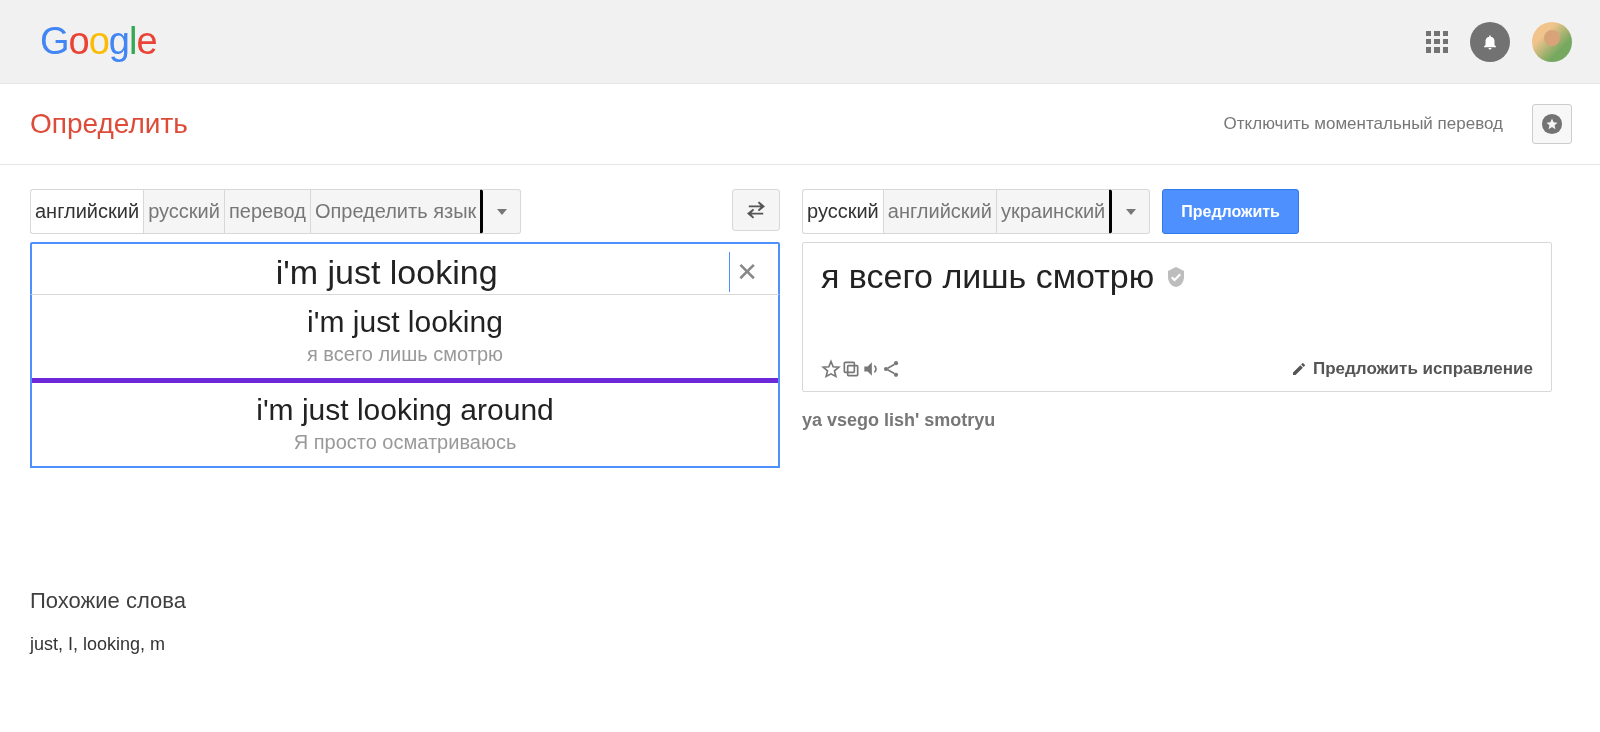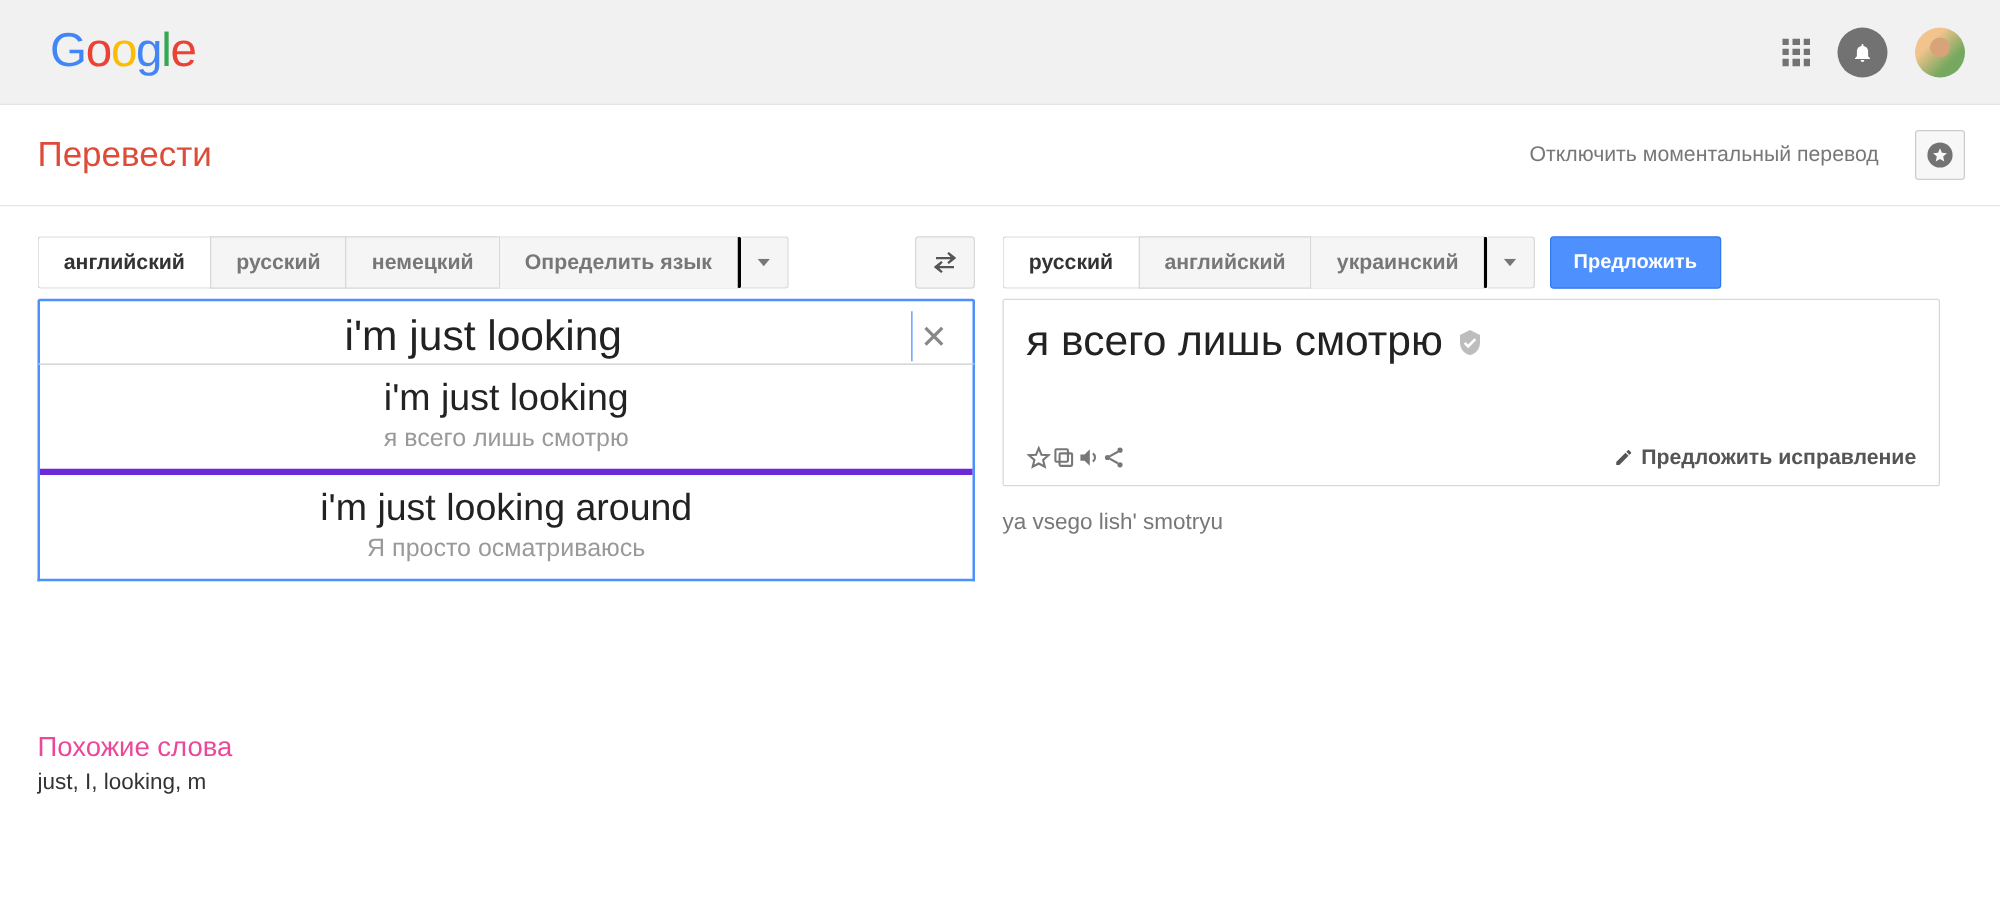--- a/index.html
+++ b/index.html
@@ -29,21 +29,21 @@
 
   
   .main { padding: 24px 30px 0 30px; }
   .rows { display: flex; align-items: flex-start; gap: 22px; }
   .col { flex: 1; min-width: 0; }
   .col-left { flex: 0 0 750px; }
   .col-right { flex: 0 0 750px; }
 
   
   .lang-bar { display: flex; align-items: stretch; margin-bottom: 8px; }
-  .lang-tab { padding: 10px 20px; font-size: 17px; font-weight: 700; color: #777; border: 1px solid #d8d8d8; border-right: none; background: #f5f5f5; cursor: pointer; }
+  .lang-tab { padding: 10px 4px; font-size: 20px; font-weight: 400; color: #777; border: 1px solid #d8d8d8; border-right: none; background: #f5f5f5; cursor: pointer; }
   .lang-tab:first-child { border-top-left-radius: 3px; border-bottom-left-radius: 3px; }
   .lang-tab.active { background: #fff; color: #333; }
   .lang-tab.last { border-right: 3px solid #000000; border-top-right-radius:3px; border-bottom-right-radius:3px; }
   .lang-drop { width: 38px; border: 1px solid #d8d8d8; border-left: none; background: #f5f5f5; display: flex; align-items: center; justify-content: center; color: #777; cursor: pointer; border-top-right-radius:3px; border-bottom-right-radius:3px; }
 
   .swap-btn { width: 48px; height: 42px; border: 1px solid #d8d8d8; border-radius: 3px; background: #f5f5f5; display: flex; align-items: center; justify-content: center; color: #555; cursor: pointer; font-size: 18px; margin-left: auto; }
 
   .translate-btn { background: #4d90fe; color: #fff; border: 1px solid #3079ed; padding: 10px 18px; font-size: 16px; font-weight: 700; border-radius: 3px; cursor: pointer; margin-left: 12px; }
 
   
@@ -63,25 +63,25 @@
 
   
   .tgt-box { border: 1px solid #d8d8d8; background: #fff; border-radius: 2px; padding: 14px 18px 12px 18px; min-height: 150px; display: flex; flex-direction: column; }
   .tgt-line { display: flex; align-items: center; gap: 10px; }
   .tgt-text { font-size: 34px; color: #222; }
   .verified-badge { color: #9e9e9e; font-size: 24px; }
   .tgt-spacer { flex: 1; }
   .tgt-actions { display: flex; align-items: flex-end; color: #777; font-size: 20px; }
   .tgt-actions span { cursor: pointer; }
   .suggest-edit { margin-left: auto; display: flex; align-items: center; gap: 6px; color: #555; font-size: 17px; font-weight: 700; cursor: pointer; }
-  .translit { color: #777; font-size: 18px; margin-top: 18px; }
+  .translit { color: #777; font-size: 18px; margin-top: 18px; font-weight: bold; }
 
   
   .similar { margin-top: 120px; }
-  .similar-title { color: #ec4899; font-size: 22px; margin-bottom: 4px; }
+  .similar-title { color: #404040; font-size: 22px; margin-bottom: 20px; }
   .similar-words { color: #333; font-size: 18px; }
 
   svg { display: block; }
 </style>
 </head>
 <body>
 
 <div class="header">
   <div class="google-logo">
     <span class="g-blue">G</span>
@@ -107,39 +107,39 @@
     <div class="bell-circle">
       <svg width="18" height="18" viewBox="0 0 24 24" fill="#fff">
           <path d="M12 22a2 2 0 0 0 2-2h-4a2 2 0 0 0 2 2zm6-6V11a6 6 0 0 0-5-5.9V4a1 1 0 0 0-2 0v1.1A6 6 0 0 0 6 11v5l-2 2v1h16v-1z"></path>
         </svg>
     </div>
     <div class="avatar"></div>
   </div>
 </div>
 
 <div class="subheader">
-  <div class="app-title">Перевести</div>
+  <div class="app-title">Определить</div>
   <div class="subheader-spacer"></div>
   <div class="instant-toggle">Отключить моментальный перевод</div>
   <div class="star-box">
     <svg width="22" height="22" viewBox="0 0 24 24" fill="#737373">
         <circle cx="12" cy="12" r="11" fill="#737373"></circle>
         <path fill="#f7f7f7" d="M12 15.4l-3.76 2.27 1-4.28-3.32-2.88 4.38-.38L12 6l1.7 4.13 4.38.38-3.32 2.88 1 4.28z"></path>
       </svg>
   </div>
 </div>
 
 <div class="main">
   <div class="rows">
 
     <div class="col col-left">
       <div class="lang-bar">
         <div class="lang-tab active">английский</div>
         <div class="lang-tab">русский</div>
-        <div class="lang-tab">немецкий</div>
+        <div class="lang-tab">перевод</div>
         <div class="lang-tab last">Определить язык</div>
         <div class="lang-drop">
           <svg width="10" height="6" viewBox="0 0 10 6">
               <path d="M0 0l5 6 5-6z" fill="#777"></path>
             </svg>
         </div>
         <div class="swap-btn">
           <svg width="22" height="18" viewBox="0 0 24 20" fill="#555">
               <path d="M4 5h13l-3-3 1.4-1.4L22 6l-6.6 5.4L14 10l3-3H4zM20 15H7l3 3-1.4 1.4L2 14l6.6-5.4L10 10l-3 3h13z"></path>
             </svg>

